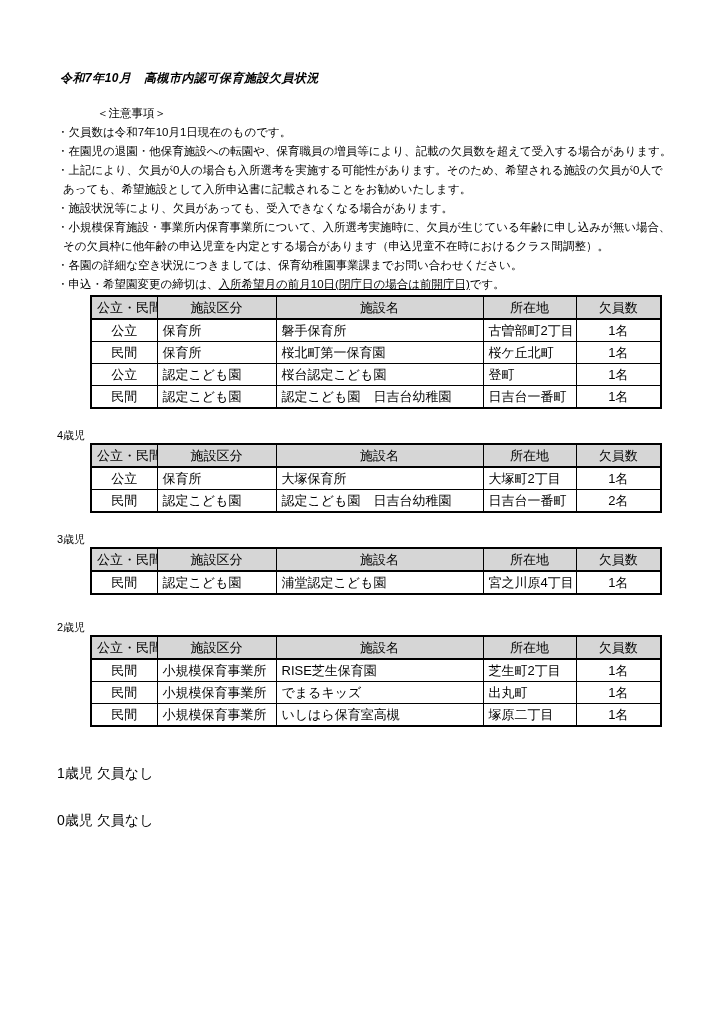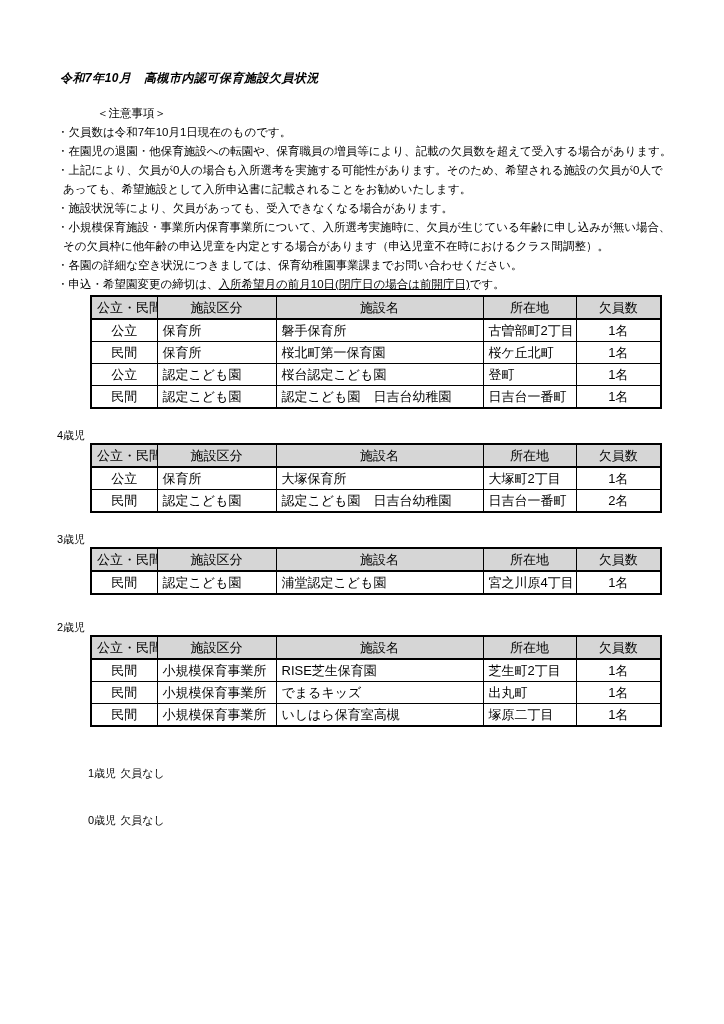--- a/index.html
+++ b/index.html
@@ -50,21 +50,21 @@
     font-weight:normal;
   }
   .vac-table thead th {
     background:#d6d6d6;
     text-align:center;
     border-bottom:2px solid #000;
   }
   .vac-table td:nth-child(1), .vac-table td:nth-child(5) { text-align:center; }
   .vac-table td:nth-child(2), .vac-table td:nth-child(3), .vac-table td:nth-child(4) { text-align:left; }
 
-  .no-vac { margin-left:88px; font-size:11px; line-height:13px; white-space:nowrap; }
+  .no-vac { margin-left:57px; font-size:14px; line-height:13px; white-space:nowrap; }
   .no-vac-1 { margin-top:40px; }
   .no-vac-0 { margin-top:34px; }
   .no-vac .gap { display:inline-block; width:4px; }
 </style>
 </head>
 <body>
 
 <div class="page">
 
   <h1 class="title">令和7年10月　高槻市内認可保育施設欠員状況</h1>

